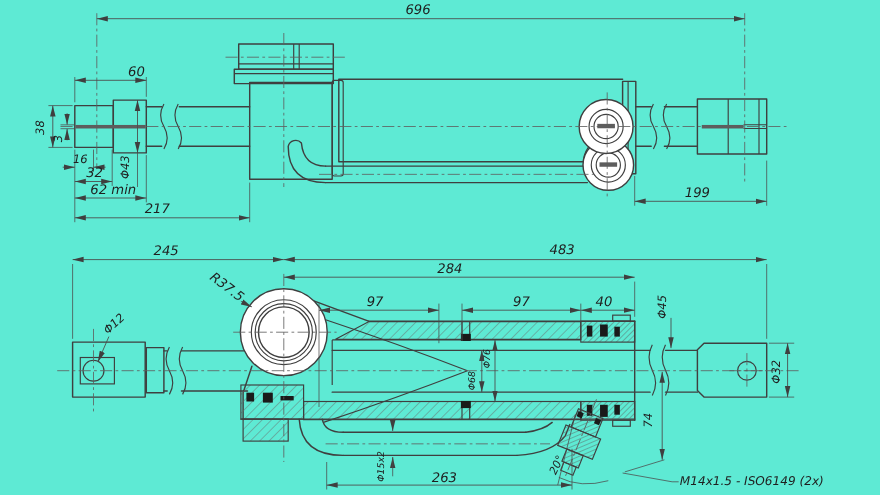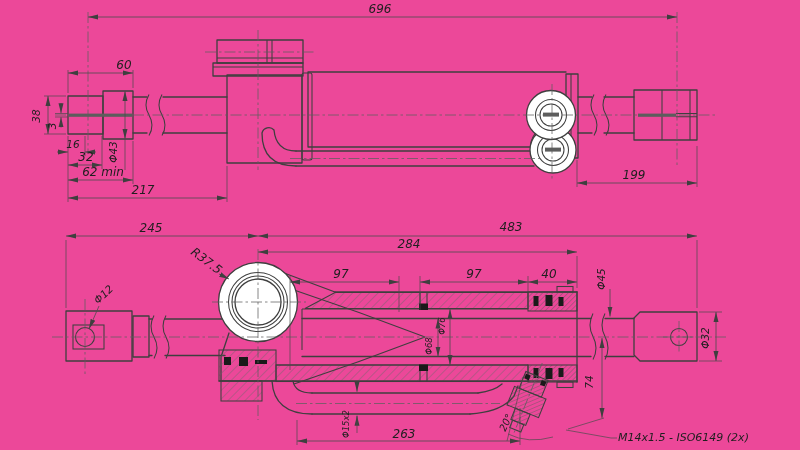--- a/index.html
+++ b/index.html
@@ -1,16 +1,16 @@
 <!DOCTYPE html>
 <html><head>
 <meta charset="utf-8">
 <style>
   html,body{margin:0;padding:0;background:#e8e8e8;}
-  .page{width:800px;height:450px;background:#ec4899;position:relative;overflow:hidden;}
+  .page{width:800px;height:450px;background:#5eead4;position:relative;overflow:hidden;}
   svg{display:block;}
   .ol{stroke:#3f3f3f;stroke-width:1.3;fill:none;stroke-linecap:round;stroke-linejoin:round;}
   .ol2{stroke:#3f3f3f;stroke-width:1.05;fill:none;}
   .wh{fill:#ffffff;}
   .hat{fill:url(#h1);stroke:#3f3f3f;stroke-width:1.05;}
   .hat2{fill:url(#h2);stroke:#3f3f3f;stroke-width:1.05;}
   .seal{fill:#1a1a1a;stroke:none;}
   .band{fill:#5d5d5d;stroke:none;}
   .cl{stroke:#5f5f5f;stroke-width:.75;fill:none;stroke-dasharray:11 3 2.5 3;}
   .dm{stroke:#4c4c4c;stroke-width:.8;fill:none;}

